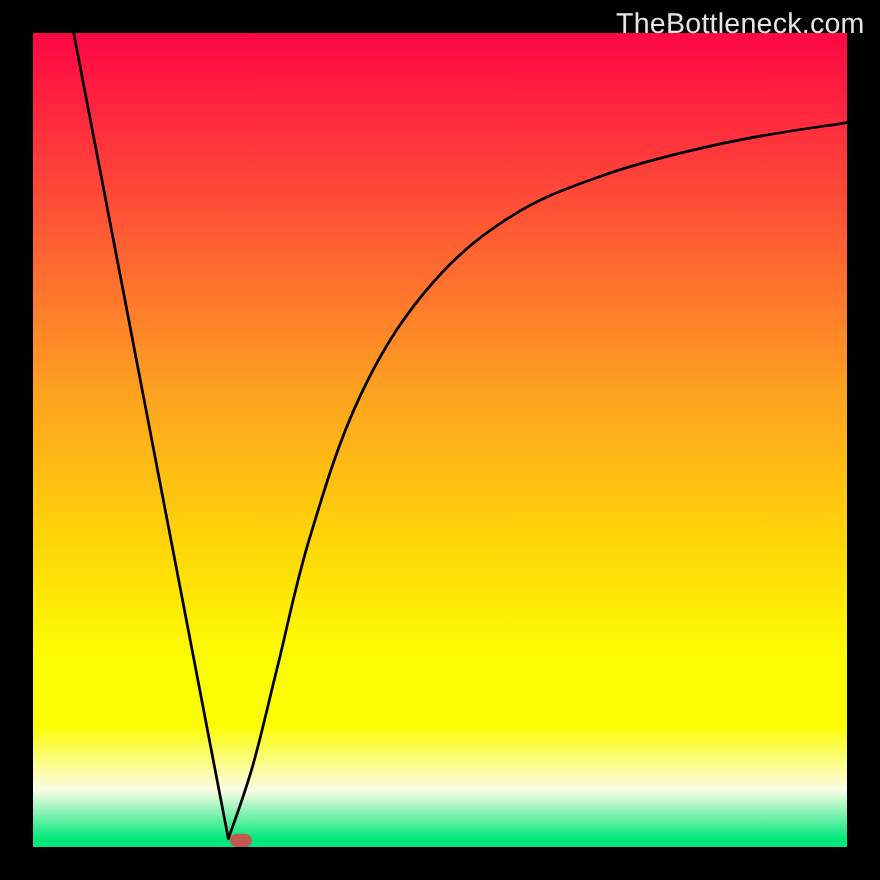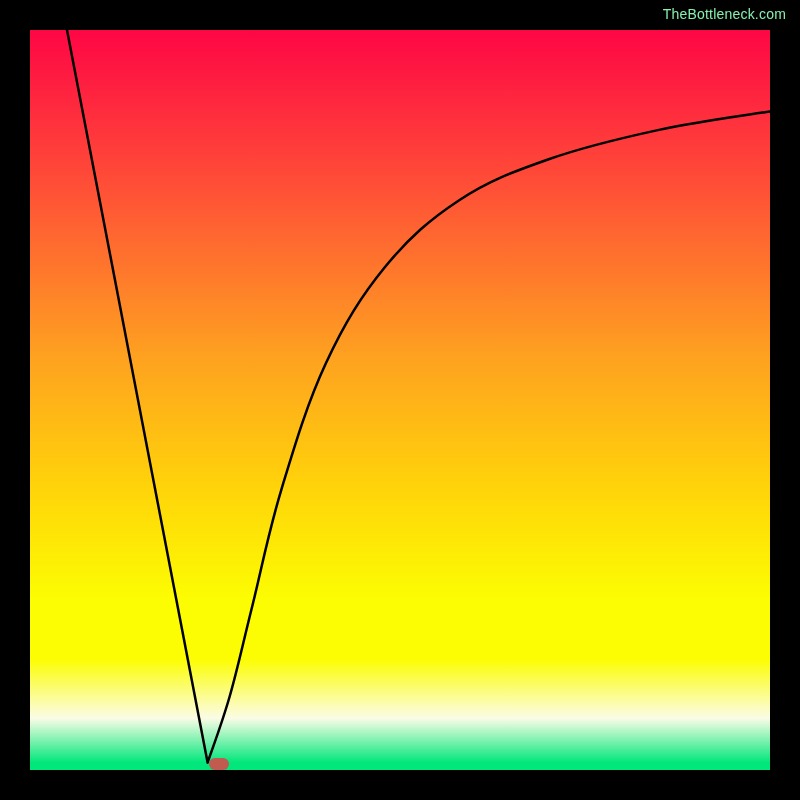--- a/index.html
+++ b/index.html
@@ -13,22 +13,22 @@
   }
   .container {
     position: relative;
     width: 800px;
     height: 800px;
   }
   .watermark {
     position: absolute;
     top: 6px;
     right: 14px;
-    color: #86efac;
-    font-size: 14px;
+    color: #e5e5e5;
+    font-size: 26px;
     font-weight: 500;
     z-index: 20;
     letter-spacing: 0.2px;
   }
   .frame {
     position: absolute;
     top: 30px;
     left: 30px;
     width: 740px;
     height: 740px;

